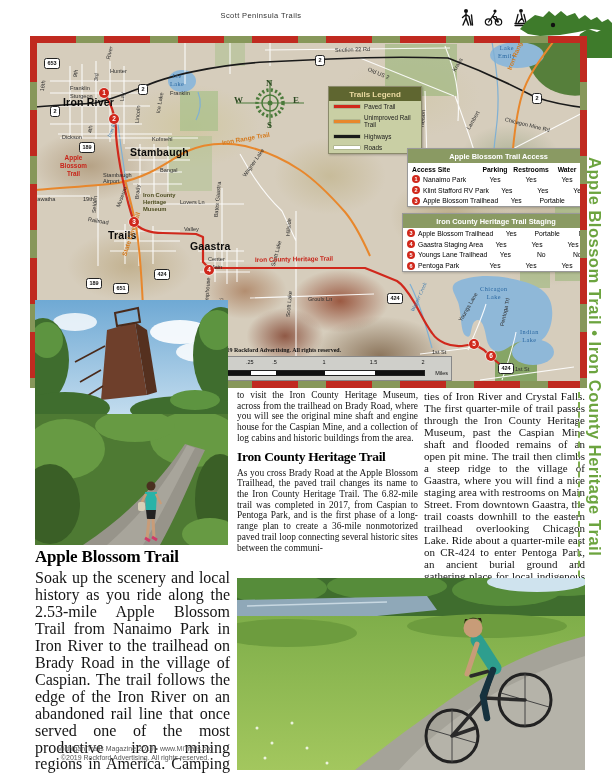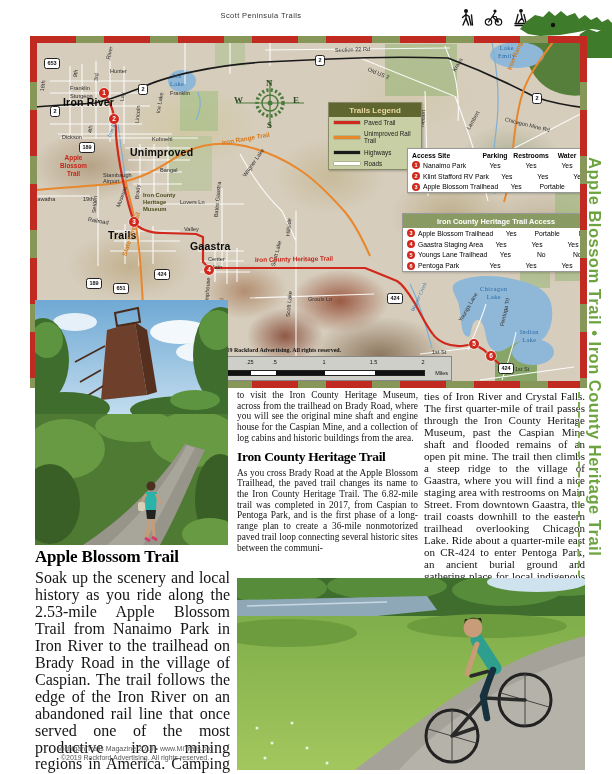--- a/index.html
+++ b/index.html
@@ -38,21 +38,21 @@
   .torn{font-weight:bold;font-size:6.4px;color:#d4791c}
   .mus{font-weight:bold;font-size:5.8px;color:#4d4d20;line-height:1.2}
   .water{font-family:"Liberation Serif",serif;font-style:italic;font-size:5.5px;color:#3a7ab0}
   .cl{font-family:"Liberation Serif",serif;font-weight:bold;font-size:9px;color:#2d4a22}
   .shield{position:absolute;background:#fff;border:.8px solid #222;border-radius:2.5px;
           font-weight:bold;font-size:5.5px;line-height:1;padding:1.5px 2.5px;color:#111;z-index:3}
   .marker{position:absolute;width:10px;height:10px;border-radius:50%;background:#d0281c;
           color:#fff;font-weight:bold;font-size:6.5px;line-height:10px;text-align:center;
           box-shadow:0 0 0 .7px rgba(255,255,255,.65);z-index:4}
   
-  .legend{position:absolute;left:298px;top:66px;width:92px;background:#c9cfa4;
+  .legend{position:absolute;left:298px;top:50px;width:92px;background:#c9cfa4;
           border:.6px solid #8a8a6a;z-index:5;box-shadow:1px 1px 2px rgba(0,0,0,.25)}
   .leg-title{background:#5f6630;color:#ead9a0;font-weight:bold;font-size:8px;
              text-align:center;padding:2.5px 0}
   .leg-row{display:flex;align-items:center;gap:4px;padding:2px 5px}
   .leg-swatch{width:26px;height:2.6px;flex:none;box-shadow:0 0 0 .4px rgba(0,0,0,.3)}
   .leg-lab{font-size:6.3px;line-height:1.15;color:#1a1a1a}
   
   .acc-table{position:absolute;background:#fff;border:.6px solid #999;z-index:5;
              font-size:6.8px;box-shadow:1px 1px 2px rgba(0,0,0,.2)}
   .tbl1{left:377px;top:112px;width:181px}
@@ -188,21 +188,21 @@
       <g stroke="#4a7a3a" fill="none">
         <circle cx="240" cy="67" r="13" stroke-width="3.5" stroke-dasharray="2.2 2.2"></circle>
         <circle cx="240" cy="67" r="8" stroke-width="1.5"></circle>
         <path d="M206,67 L274,67 M240,44 L240,92" stroke-width="1.2"></path>
         <circle cx="240" cy="67" r="2.5" fill="#4a7a3a" stroke="none"></circle>
       </g>
     </svg>
 
     <div class="map-label-layer">
         <div class="mlbl town" style="left: 33px; top: 60px;">Iron River</div>
-        <div class="mlbl town" style="left: 100px; top: 110px;">Unimproved</div>
+        <div class="mlbl town" style="left: 100px; top: 110px;">Stambaugh</div>
         <div class="mlbl town" style="left: 78px; top: 193px;">Trails</div>
         <div class="mlbl town" style="left: 160px; top: 204px;">Gaastra</div>
         <div class="mlbl rd" style="left: 305px; top: 11px; transform: rotate(-2deg);">Section 22 Rd</div>
         <div class="mlbl rd" style="left: 338px; top: 30px; transform: rotate(22deg);">Old US 2</div>
         <div class="mlbl rd" style="left: 80px; top: 32px;">Hunter</div>
         <div class="mlbl rd" style="left: 40px; top: 49px;">Franklin</div>
         <div class="mlbl rd" style="left: 40px; top: 57px;">Sturgeon</div>
         <div class="mlbl rd" style="left: 140px; top: 54px;">Franklin</div>
         <div class="mlbl rd" style="left: 78px; top: 20px; transform: rotate(-75deg);">River</div>
         <div class="mlbl rd" style="left: 66px; top: 42px; transform: rotate(-85deg);">3rd</div>
@@ -302,20 +302,21 @@
             <span class="leg-lab">Highways</span>
           </div>
           <div class="leg-row">
             <span class="leg-swatch" style="background: rgb(255, 255, 255);"></span>
             <span class="leg-lab">Roads</span>
           </div>
         </div>
     </div>
 
     <div class="acc-table tbl1">
+        <div class="acc-title">Apple Blossom Trail Access</div>
         <div class="acc-row acc-head">
           <span class="site">Access Site</span>
           <span class="v">Parking</span>
           <span class="v">Restrooms</span>
           <span class="v">Water</span>
         </div>
         <div class="acc-row">
           <span class="site">
             <span class="row-marker">1</span>
             <span>Nanaimo Park</span>
@@ -337,21 +338,21 @@
           <span class="site">
             <span class="row-marker">3</span>
             <span>Apple Blossom Trailhead</span>
           </span>
           <span class="v">Yes</span>
           <span class="v">Portable</span>
           <span class="v">No</span>
         </div>
       </div>
     <div class="acc-table tbl2">
-        <div class="acc-title">Iron County Heritage Trail Access</div>
+        <div class="acc-title">Iron County Heritage Trail Staging</div>
         <div class="acc-row">
           <span class="site">
             <span class="row-marker">3</span>
             <span>Apple Blossom Trailhead</span>
           </span>
           <span class="v">Yes</span>
           <span class="v">Portable</span>
           <span class="v">No</span>
         </div>
         <div class="acc-row">

